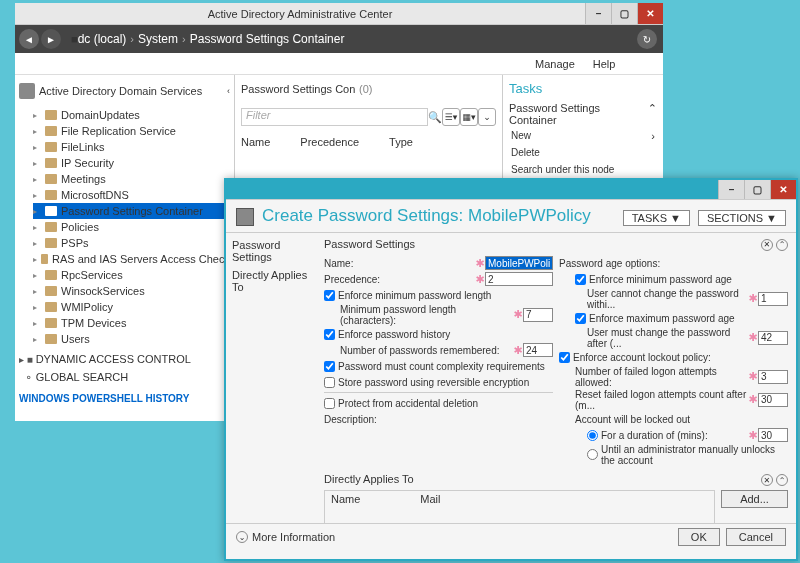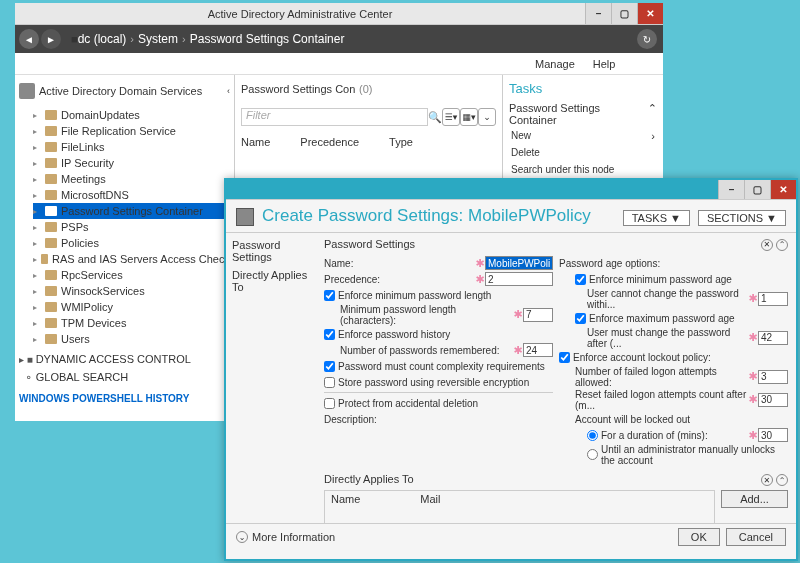--- a/index.html
+++ b/index.html
@@ -129,25 +129,25 @@
           <li>
             <span class="folder-icon"></span>
             <span>MicrosoftDNS</span>
           </li>
           <li class="sel">
             <span class="folder-icon"></span>
             <span>Password Settings Container</span>
           </li>
           <li>
             <span class="folder-icon"></span>
+            <span>Policies</span>
+          </li>
+          <li>
+            <span class="folder-icon"></span>
             <span>PSPs</span>
-          </li>
-          <li>
-            <span class="folder-icon"></span>
-            <span>Policies</span>
           </li>
           <li>
             <span class="folder-icon"></span>
             <span>RAS and IAS Servers Access Check</span>
           </li>
           <li>
             <span class="folder-icon"></span>
             <span>RpcServices</span>
           </li>
           <li>

